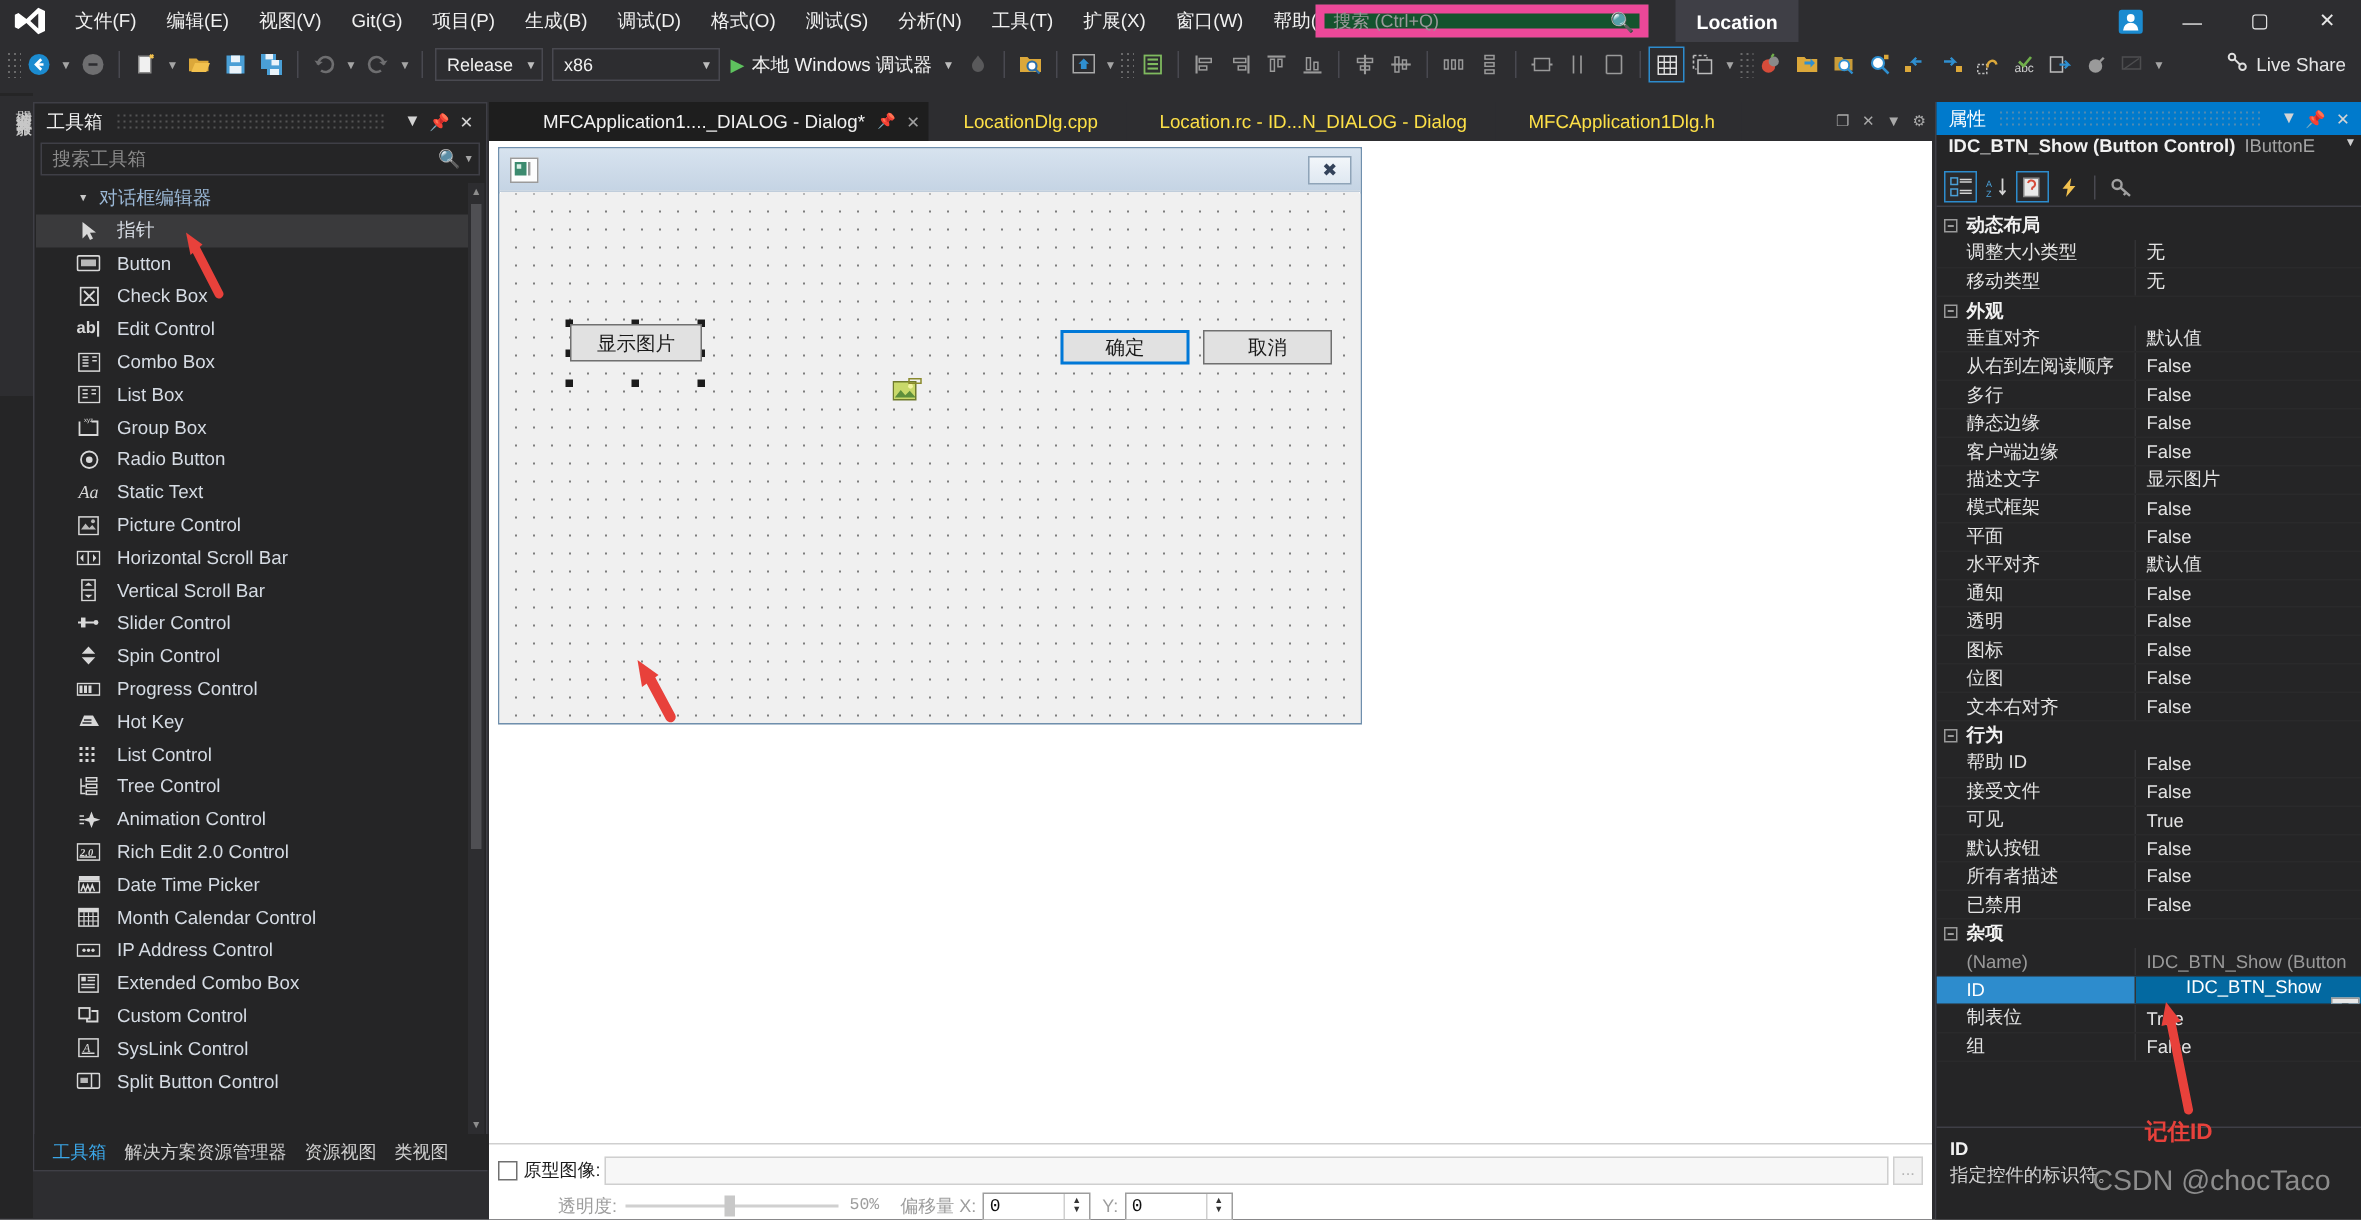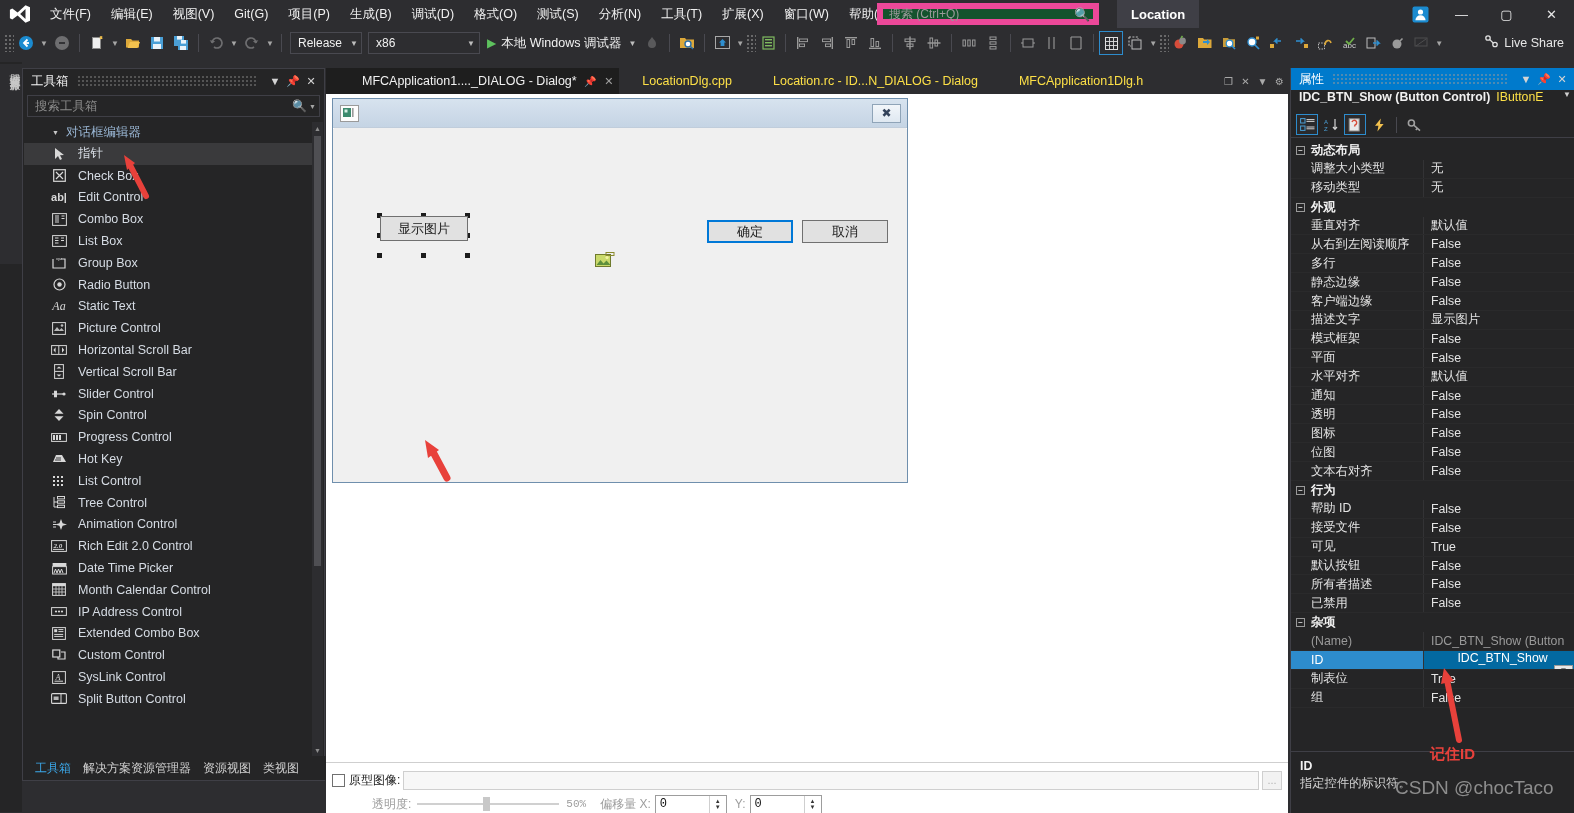--- a/index.html
+++ b/index.html
@@ -257,21 +257,21 @@
   }
   .props-head {
     height: 22px; background: #007acc; display: flex; align-items: center; padding: 0 3px 0 8px;
     color: #ffffff; font-size: 12.5px;
   }
   .props-head .panel-dots { opacity: .5; }
   .props-obj {
     height: 22px; display: flex; align-items: flex-start; padding: 0 3px 0 8px;
     font-weight: bold; font-size: 12.3px; color: #f1f1f1; white-space: nowrap; overflow: hidden;
   }
-  .props-obj .type { font-weight: normal; color: #fde047; margin-left: 6px; }
+  .props-obj .type { font-weight: normal; color: #a3a3a3; margin-left: 6px; }
   .props-obj .cc { margin-left: auto; font-size: 8px; color: #cfcfcf; padding-left: 4px; }
   .props-tools {
     height: 26px; display: flex; align-items: center; padding-left: 5px; gap: 2px;
     border-bottom: 1px solid #3f3f46;
   }
   .pt-btn {
     width: 22px; height: 21px; display: flex; align-items: center; justify-content: center;
     font-size: 12px; color: #cfcfcf;
   }
   .pt-btn.on { border: 1px solid #2d8ccd; background: #2a2a2c; }
@@ -687,20 +687,29 @@
         <span>对话框编辑器</span>
       </div>
 
       <div class="tbx-item sel">
         <span class="tbx-ico">
             <svg width="13" height="14" viewBox="0 0 13 14">
               <path d="M2 1 L2 12 L5 9 L7 13 L9 12 L7 8.2 L11 8 Z" fill="#d8d8d8"></path>
             </svg>
           </span>
         <span class="tbx-label">指针</span>
+      </div>
+      <div class="tbx-item">
+        <span class="tbx-ico">
+            <svg width="16" height="11" viewBox="0 0 16 11">
+              <rect x="0.6" y="0.6" width="14.8" height="9.8" rx="1" fill="none" stroke="#d8d8d8" stroke-width="1.2"></rect>
+              <rect x="3" y="3" width="10" height="4.5" fill="#b8b8b8"></rect>
+            </svg>
+          </span>
+        <span class="tbx-label">Button</span>
       </div>
       <div class="tbx-item">
         <span class="tbx-ico">
             <svg width="13" height="13" viewBox="0 0 13 13">
               <rect x="0.7" y="0.7" width="11.6" height="11.6" fill="none" stroke="#d8d8d8" stroke-width="1.2"></rect>
               <path d="M3 3 l7 7 M10 3 l-7 7" stroke="#d8d8d8" stroke-width="1.2"></path>
             </svg>
           </span>
         <span class="tbx-label">Check Box</span>
       </div>

